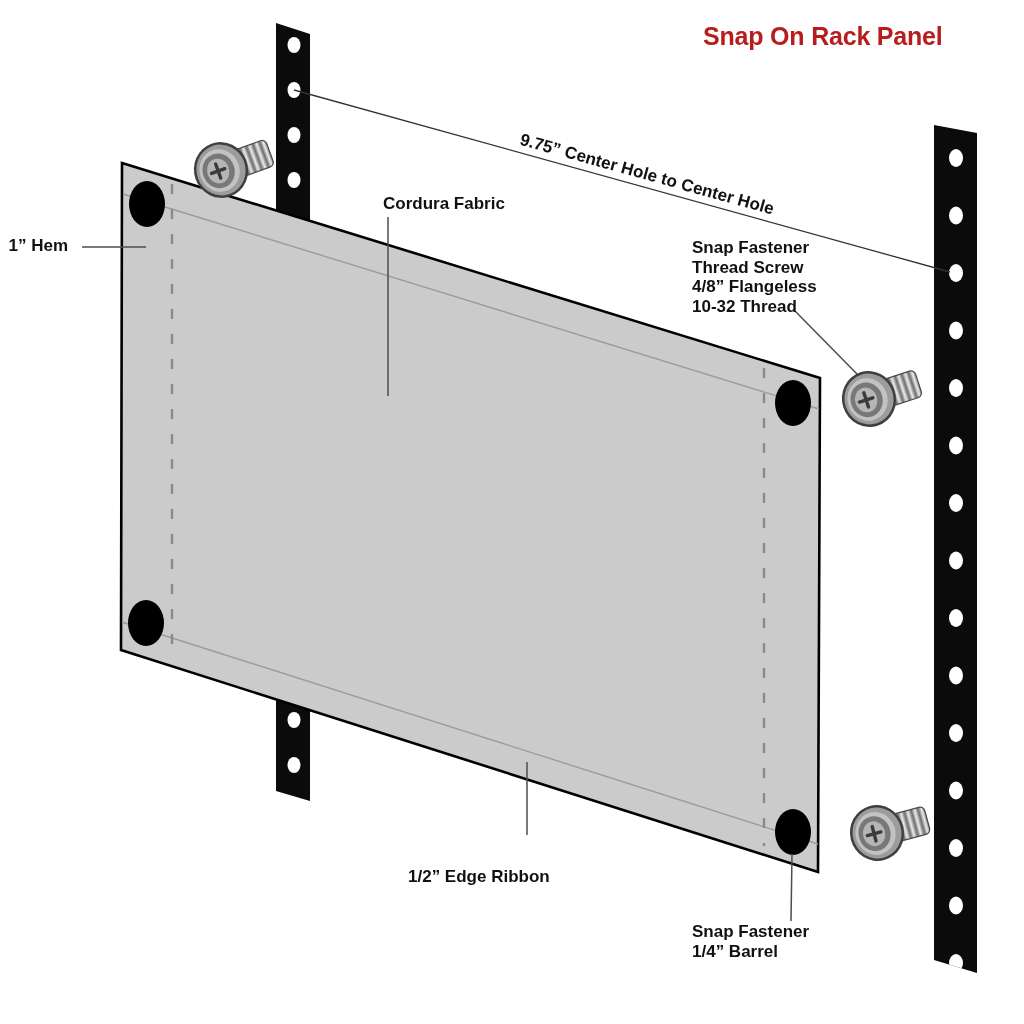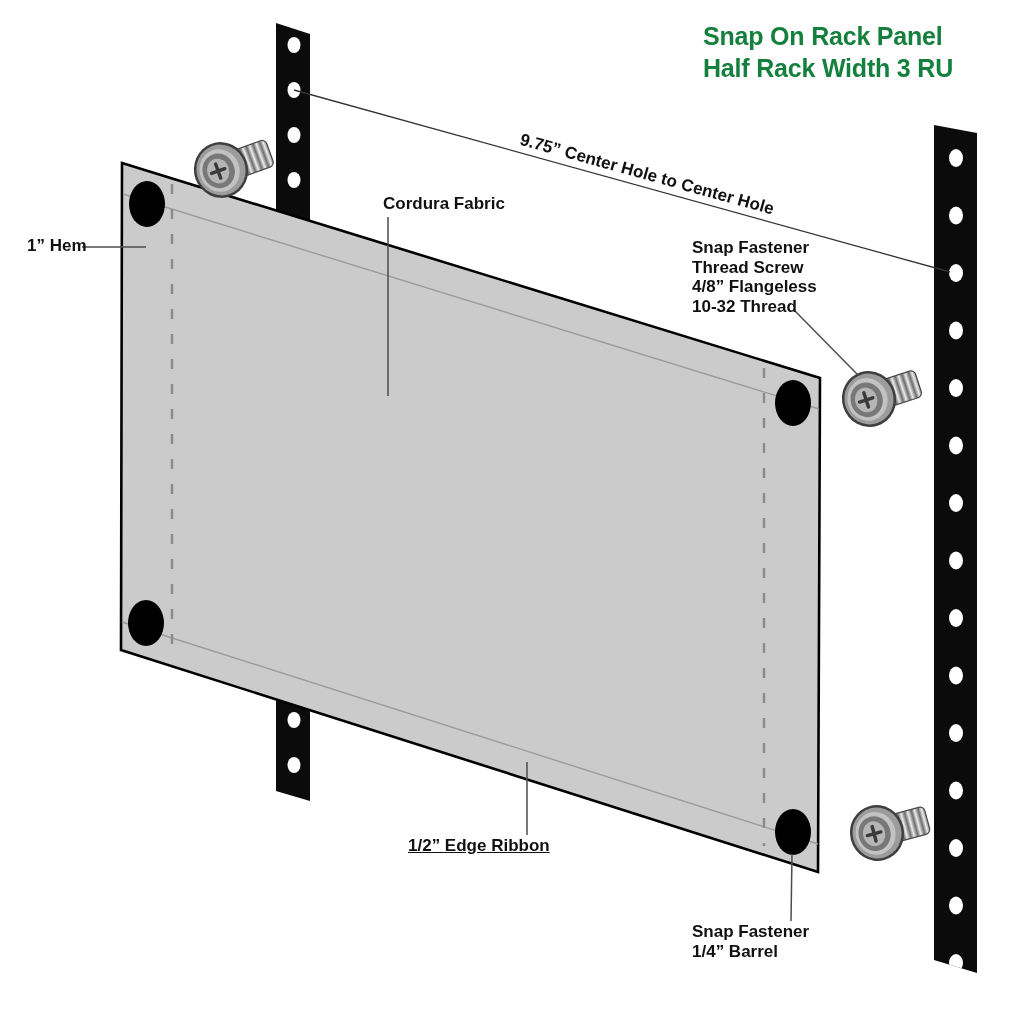--- a/index.html
+++ b/index.html
@@ -7,27 +7,27 @@
     position:relative;width:1024px;height:1024px;background:#ffffff;
     font-family:"Liberation Sans",sans-serif;overflow:hidden;
   }
   .diagram-svg{position:absolute;left:0;top:0;}
   .lbl{
     position:absolute;font-weight:700;font-size:17px;line-height:19.5px;
     color:#111111;white-space:nowrap;
   }
   .title{
     position:absolute;left:703px;top:21px;font-weight:700;font-size:25px;
-    line-height:31.5px;color:#15803d;white-space:nowrap;letter-spacing:-0.2px;
+    line-height:31.5px;color:#b91c1c;white-space:nowrap;letter-spacing:-0.2px;text-align:right;
   }
-  .hem-lbl{left:27px;top:236px;width:68px;}
+  .hem-lbl{left:0;top:236px;width:68px;text-align:right;}
   .cordura-lbl{left:383px;top:194px;}
   .rot-lbl{left:523px;top:130px;transform:rotate(15.5deg);transform-origin:0 0;}
   .mscrew-lbl{left:692px;top:238px;}
-  .ribbon-lbl{left:408px;top:836px;text-decoration:underline;}
+  .ribbon-lbl{left:408px;top:867px;}
   .barrel-lbl{left:692px;top:922px;line-height:20px;}
 </style>
 </head>
 <body>
 
 <div class="stage">
 
   <svg class="diagram-svg" width="1024" height="1024" viewBox="0 0 1024 1024">
     <defs>
       <linearGradient id="threadGrad" gradientUnits="userSpaceOnUse" x1="0" y1="0" x2="7" y2="0" spreadMethod="repeat">
@@ -115,21 +115,20 @@
       <line x1="792" y1="854" x2="791" y2="921"></line>
     </g>
 
     <use href="#screw" transform="translate(221,170) rotate(-20)"></use>
     <use href="#screw" transform="translate(869,399) rotate(-18)"></use>
     <use href="#screw" transform="translate(877,833) rotate(-15)"></use>
   </svg>
 
   <div class="title">
     <div>Snap On Rack Panel</div>
-    <div>Half Rack Width 3 RU</div>
   </div>
 
   <div class="lbl hem-lbl">1” Hem</div>
 
   <div class="lbl cordura-lbl">Cordura Fabric</div>
 
   <div class="lbl rot-lbl">9.75” Center Hole to Center Hole</div>
 
   <div class="lbl mscrew-lbl">
     <div>Snap Fastener</div>

